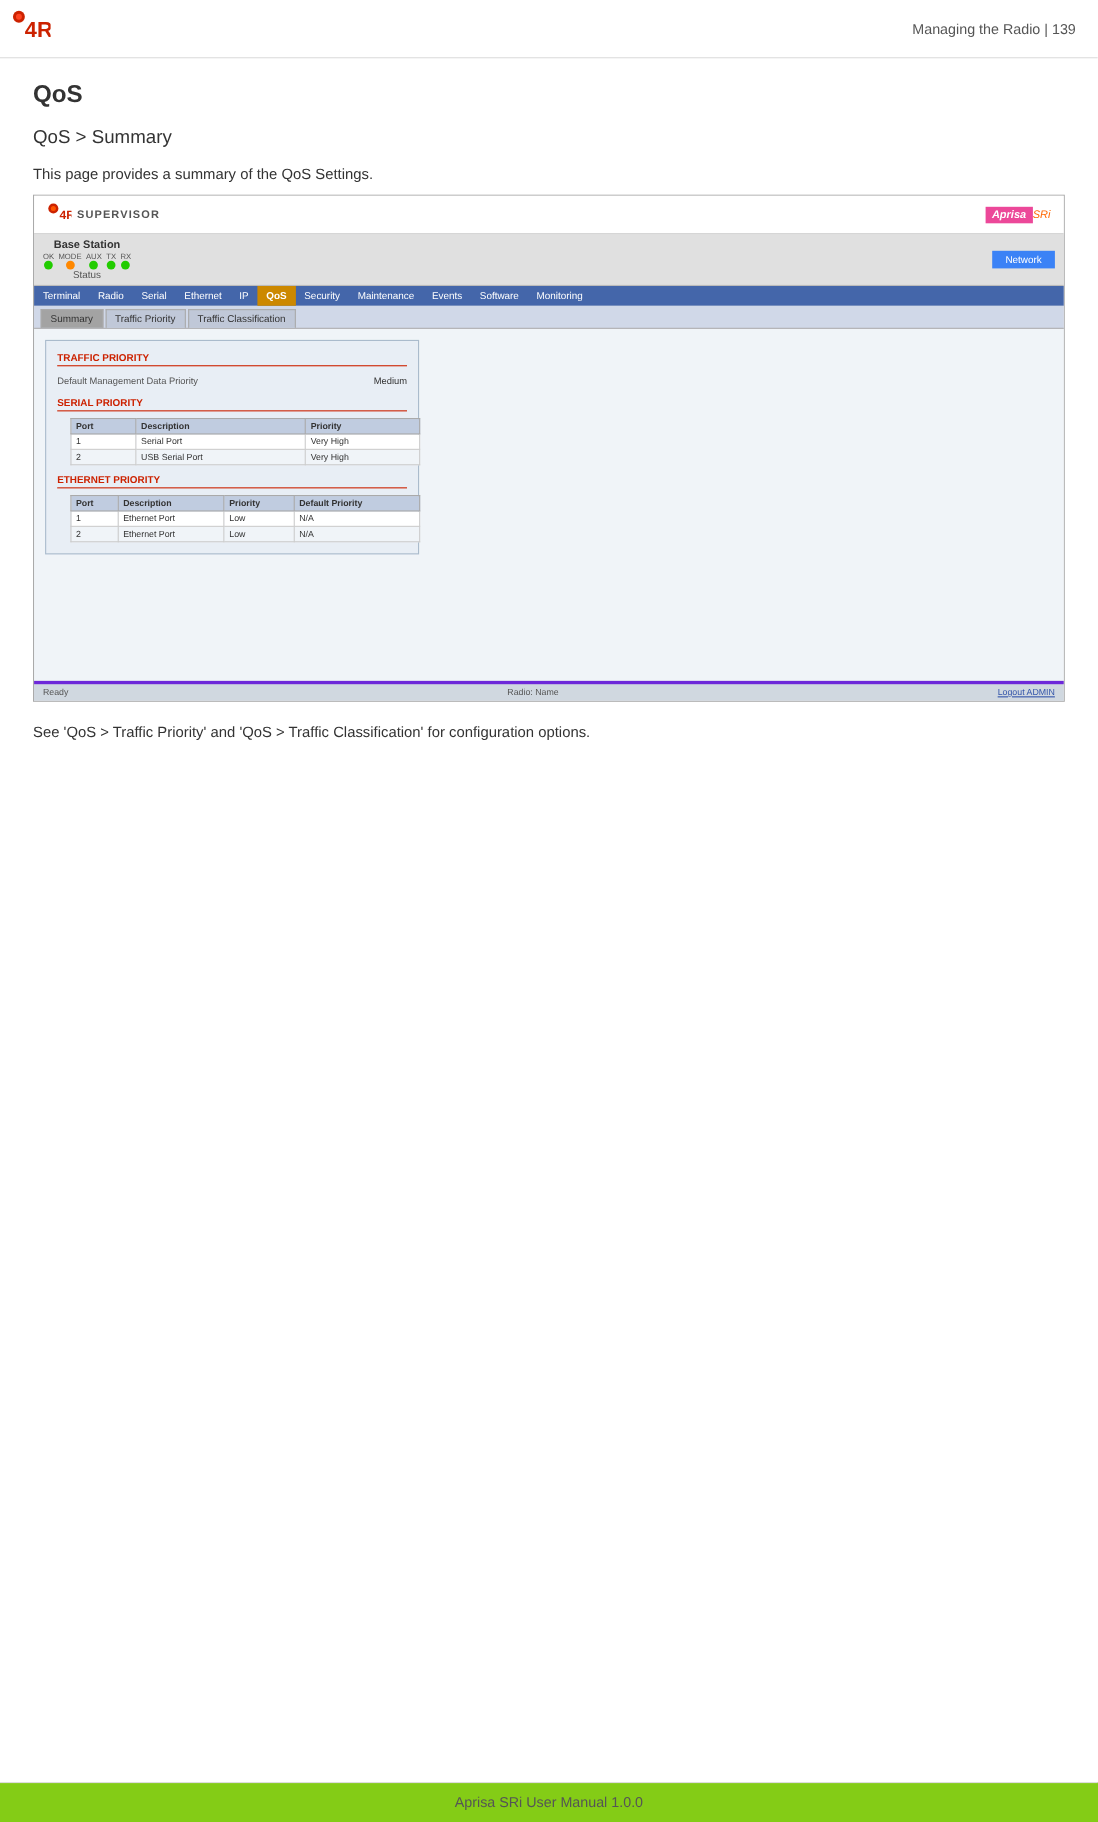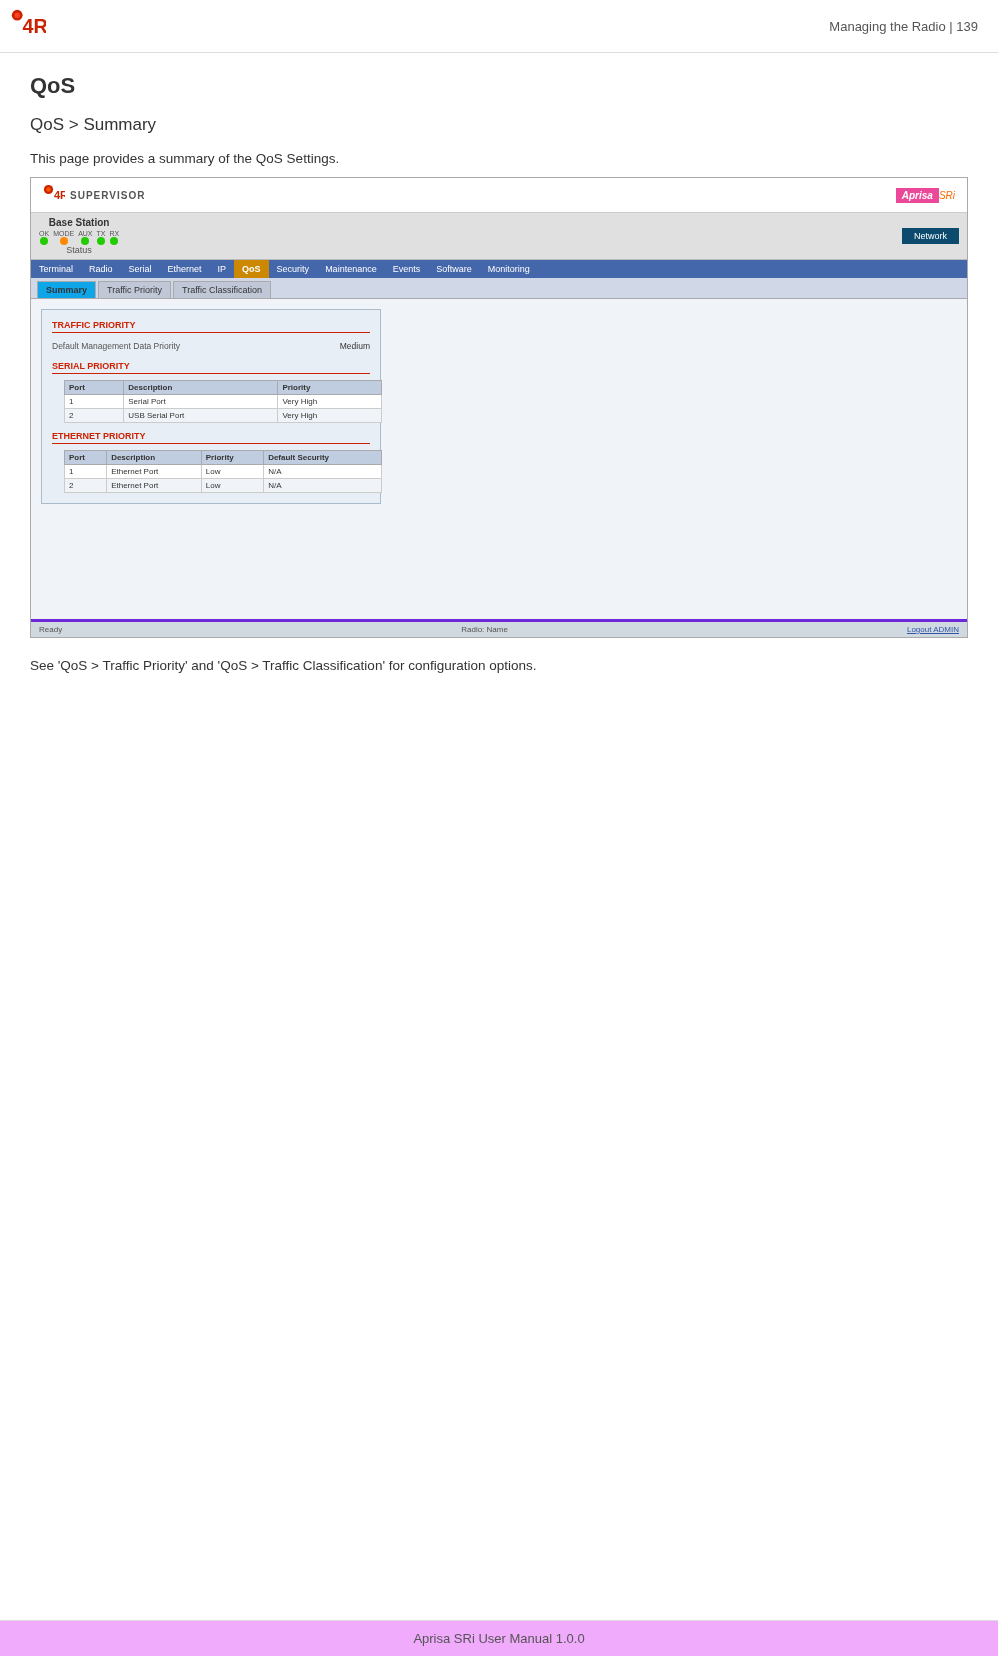--- a/index.html
+++ b/index.html
@@ -154,21 +154,21 @@
       border-radius: 50%;
       display: inline-block;
     }
     .dot-green { background: #22cc00; }
     .dot-orange { background: #ff8800; }
     .status-label {
       font-size: 9px;
       color: #555;
     }
     .network-btn {
-      background: #0c4a6e;
+      background: #3b82f6;
       color: #fff;
       font-size: 9px;
       padding: 3px 12px;
       border: none;
       cursor: pointer;
       margin-left: auto;
     }
 
     
     .sup-nav {
@@ -194,22 +194,22 @@
     }
     .sup-subtab {
       font-size: 9px;
       padding: 3px 8px;
       background: #c0c8d8;
       cursor: pointer;
       border: 1px solid #aaa;
       border-bottom: none;
     }
     .sup-subtab.active {
-      background: #0ea5e9;
-      font-weight: bold;
+      background: #a3a3a3;
+      font-weight: normal;
     }
 
     
     .sup-main {
       background: #f0f4f8;
       padding: 10px;
       min-height: 320px;
     }
 
     
@@ -292,21 +292,21 @@
     
     .page-footer {
       position: fixed;
       bottom: 0;
       width: 998px;
       text-align: center;
       padding: 10px;
       font-size: 13px;
       color: #555;
       border-top: 1px solid #ddd;
-      background: #f0abfc;
+      background: #84cc16;
     }
   </style>
 </head>
 <body>
 
 <div class="page-header">
   <div class="logo-area">
     <svg class="logo-icon" viewBox="0 0 40 40">
       <rect width="40" height="40" fill="white"></rect>
       <circle cx="8" cy="8" r="6" fill="#cc2200"></circle>
@@ -428,21 +428,21 @@
 
           <div class="sup-divider"></div>
 
           <div class="sup-section-header">ETHERNET PRIORITY</div>
           <table class="sup-table">
             <thead>
               <tr>
                 <th>Port</th>
                 <th>Description</th>
                 <th>Priority</th>
-                <th>Default Security</th>
+                <th>Default Priority</th>
               </tr>
             </thead>
             <tbody>
               <tr>
                 <td>1</td>
                 <td>Ethernet Port</td>
                 <td>Low</td>
                 <td>N/A</td>
               </tr>
               <tr>

